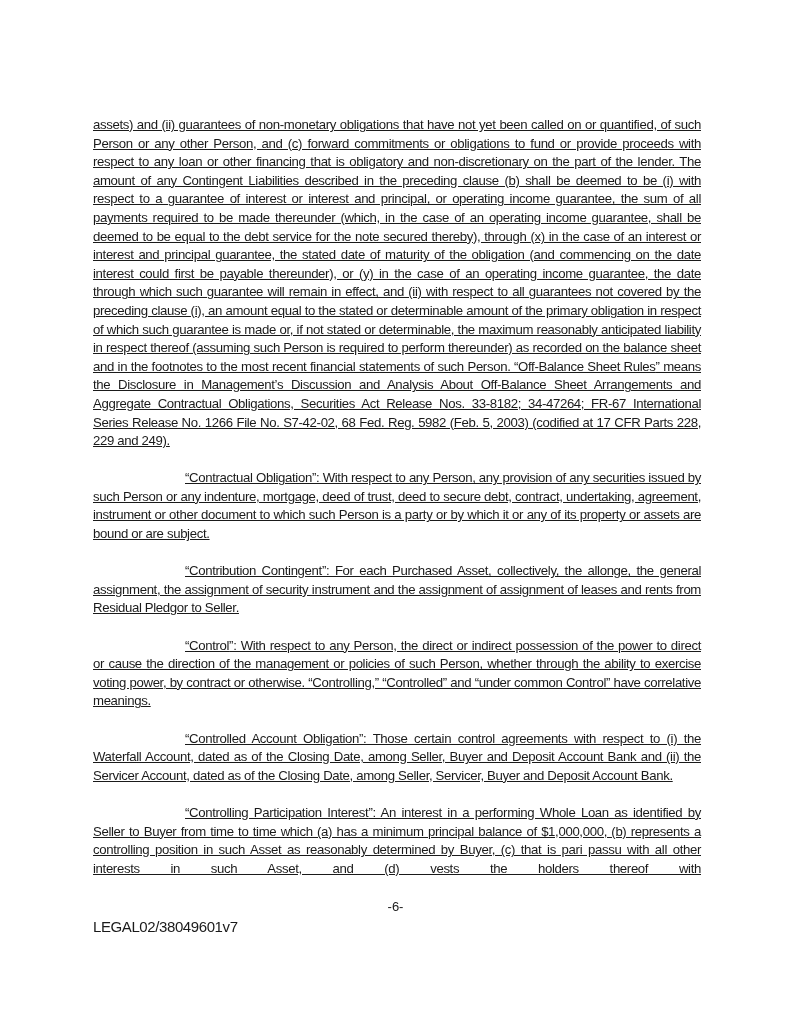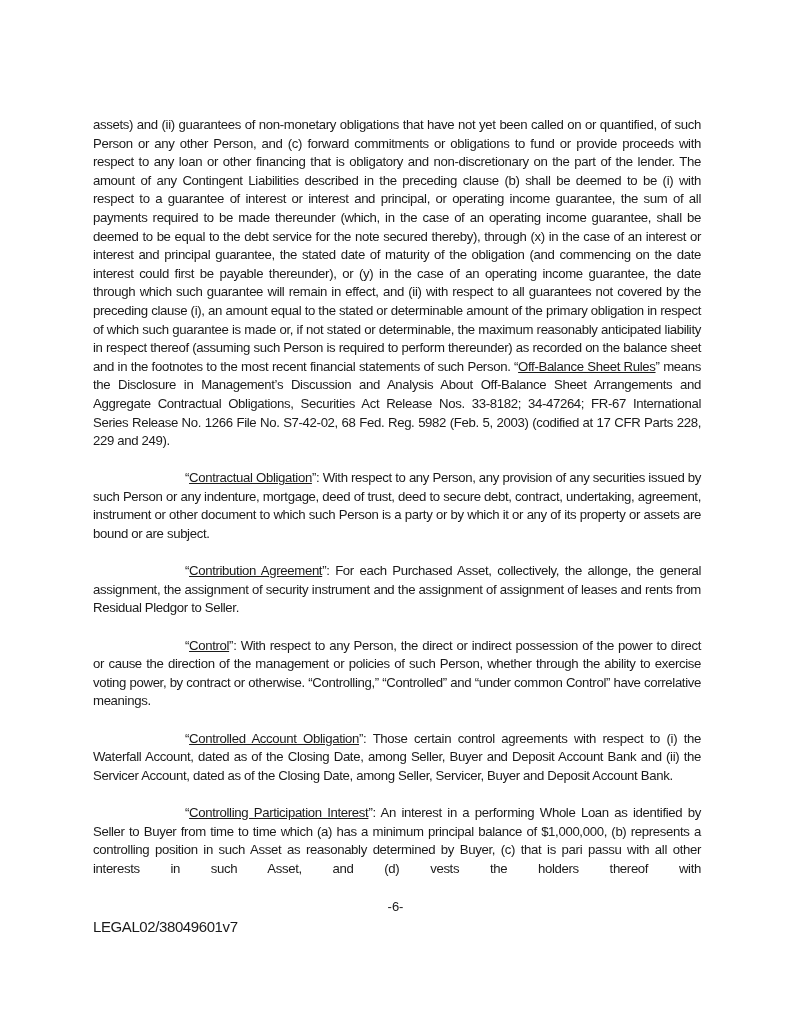--- a/index.html
+++ b/index.html
@@ -2,20 +2,21 @@
 <html><head>
 <meta charset="utf-8">
 <style>
   html, body { margin: 0; padding: 0; background: #ffffff; }
   body { width: 791px; height: 1024px; position: relative; overflow: hidden; }
   .page {
     position: absolute; left: 93px; top: 116px; width: 608px;
     font-family: "Liberation Sans", sans-serif;
     font-size: 13.2px; line-height: 18.6px; color: #1a1a1a;
     letter-spacing: -0.35px;
+    text-decoration: underline;
   }
   .para { margin: 0 0 18.6px 0; text-align: justify; text-align-last: left; }
   .indent { text-indent: 92px; }
   .term { text-decoration: underline; }
   .pagenum {
     position: absolute; top: 899px; left: 0; width: 791px; text-align: center;
     font-family: "Liberation Sans", sans-serif; font-size: 13px; color: #1a1a1a;
   }
   .docid {
     position: absolute; top: 918px; left: 93px;
@@ -23,21 +24,21 @@
   }
 </style>
 </head>
 <body>
 
 <div class="page">
   <p class="para"><span>assets) and (ii) guarantees of non-monetary obligations that have not yet been called on or quantified, of such Person or any other Person, and (c) forward commitments or obligations to fund or provide proceeds with respect to any loan or other financing that is obligatory and non-discretionary on the part of the lender.  The amount of any Contingent Liabilities described in the preceding clause (b) shall be deemed to be (i) with respect to a guarantee of interest or interest and principal, or operating income guarantee, the sum of all payments required to be made thereunder (which, in the case of an operating income guarantee, shall be deemed to be equal to the debt service for the note secured thereby), through (x) in the case of an interest or interest and principal guarantee, the stated date of maturity of the obligation (and commencing on the date interest could first be payable thereunder), or (y) in the case of an operating income guarantee, the date through which such guarantee will remain in effect, and (ii) with respect to all guarantees not covered by the preceding clause (i), an amount equal to the stated or determinable amount of the primary obligation in respect of which such guarantee is made or, if not stated or determinable, the maximum reasonably anticipated liability in respect thereof (assuming such Person is required to perform thereunder) as recorded on the balance sheet and in the footnotes to the most recent financial statements of such Person.  “</span><span class="term">Off-Balance Sheet Rules</span><span>” means the Disclosure in Management’s Discussion and Analysis About Off-Balance Sheet Arrangements and Aggregate Contractual Obligations, Securities Act Release Nos. 33-8182; 34-47264; FR-67 International Series Release No. 1266 File No. S7-42-02, 68 Fed. Reg. 5982 (Feb. 5, 2003) (codified at 17 CFR Parts 228, 229 and 249).</span></p>
 
   <p class="para indent"><span>“</span><span class="term">Contractual Obligation</span><span>”:  With respect to any Person, any provision of any securities issued by such Person or any indenture, mortgage, deed of trust, deed to secure debt, contract, undertaking, agreement, instrument or other document to which such Person is a party or by which it or any of its property or assets are bound or are subject.</span></p>
 
-  <p class="para indent"><span>“</span><span class="term">Contribution Agreement</span><span>”: For each Purchased Asset, collectively, the allonge, the general assignment, the assignment of security instrument and the assignment of assignment of leases and rents from Residual Pledgor to Seller.</span></p>
+  <p class="para indent"><span>“</span><span class="term">Contribution Contingent</span><span>”: For each Purchased Asset, collectively, the allonge, the general assignment, the assignment of security instrument and the assignment of assignment of leases and rents from Residual Pledgor to Seller.</span></p>
 
   <p class="para indent"><span>“</span><span class="term">Control</span><span>”:  With respect to any Person, the direct or indirect possession of the power to direct or cause the direction of the management or policies of such Person, whether through the ability to exercise voting power, by contract or otherwise. “Controlling,” “Controlled” and “under common Control” have correlative meanings.</span></p>
 
   <p class="para indent"><span>“</span><span class="term">Controlled Account Obligation</span><span>”:  Those certain control agreements with respect to (i) the Waterfall Account, dated as of the Closing Date, among Seller, Buyer and Deposit Account Bank and (ii) the Servicer Account, dated as of the Closing Date, among Seller, Servicer, Buyer and Deposit Account Bank.</span></p>
 
   <p class="para indent" style="text-align-last: justify;"><span>“</span><span class="term">Controlling Participation Interest</span><span>”: An interest in a performing Whole Loan as identified by Seller to Buyer from time to time which (a) has a minimum principal balance of $1,000,000, (b) represents a controlling position in such Asset as reasonably determined by Buyer, (c) that is pari passu with all other interests in such Asset, and (d) vests the holders thereof with</span></p>
 </div>
 
 <div class="pagenum">-6-</div>
 <div class="docid">LEGAL02/38049601v7</div>

